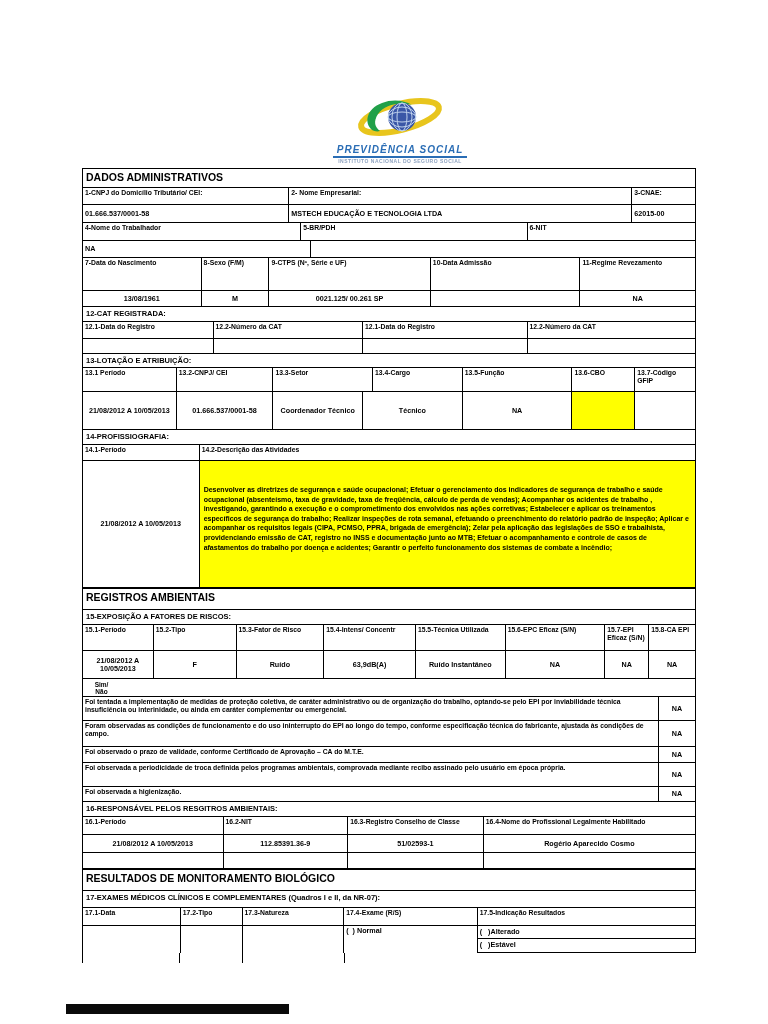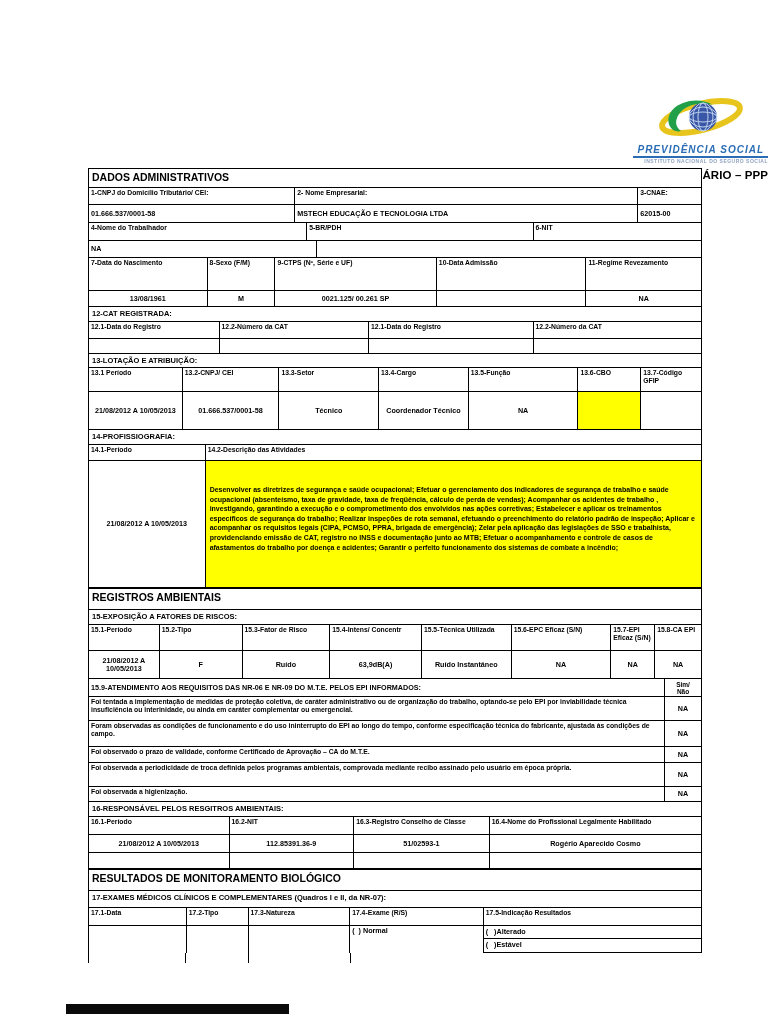--- a/index.html
+++ b/index.html
@@ -2,29 +2,29 @@
 <html><head>
 <meta charset="utf-8">
 <style>
   html,body { margin:0; padding:0; }
   body {
     width:768px; height:1024px; background:#ffffff; position:relative;
     font-family:"Liberation Sans","DejaVu Sans",sans-serif;
     color:#000; font-weight:bold; -webkit-font-smoothing:antialiased;
   }
   
-  .hdr { position:absolute; top:97px; left:32px; width:736px; text-align:right; }
+  .hdr { position:absolute; top:97px; left:32px; width:736px; text-align:center; }
   .logo { display:inline-block; }
   .logo svg { display:block; margin:0 auto; }
   .brand { font-size:10px; font-style:italic; letter-spacing:1px; color:#2a6db5;
            border-bottom:2px solid #2a6db5; display:inline-block; padding:0 4px 1px; line-height:10px; }
   .brand-sub { font-size:5px; color:#8fa3c0; letter-spacing:.5px; line-height:6px; }
   .page-title { font-size:11.5px; letter-spacing:.1px; margin-top:2px; }
   
-  .doc { position:absolute; left:88px; top:168px; width:614px; }
+  .doc { position:absolute; left:82px; top:168px; width:614px; }
   .tbl { border:1.5px solid #000; border-bottom:none; box-sizing:border-box; background:#fff; }
   .row { display:flex; border-top:1px solid #000; box-sizing:border-box; align-items:stretch; }
   .row.first { border-top:none; }
   .row.thick { border-top-width:2px; }
   .c { box-sizing:border-box; border-left:1px solid #000; padding:1px 2px; overflow:hidden;
        font-size:7px; line-height:8px; }
   .c:first-child { border-left:none; }
   .sec  { font-size:10.5px; line-height:12px; padding:2px 3px; }
   .sub  { font-size:7.5px; line-height:9px; padding:2px 3px; }
   .lab  { font-size:6.8px; }
@@ -132,22 +132,22 @@
       <div class="c lab" style="width:97px">13.2-CNPJ/ CEI</div>
       <div class="c lab" style="width:100px">13.3-Setor</div>
       <div class="c lab" style="width:90px">13.4-Cargo</div>
       <div class="c lab" style="width:110px">13.5-Função</div>
       <div class="c lab" style="width:63px">13.6-CBO</div>
       <div class="c lab" style="width:61px">13.7-Código GFIP</div>
     </div>
     <div class="row" style="height:38px">
       <div class="c val" style="width:93px">21/08/2012 A 10/05/2013</div>
       <div class="c val" style="width:97px">01.666.537/0001-58</div>
+      <div class="c val" style="width:90px">Coordenador Técnico</div>
       <div class="c val" style="width:100px">Técnico</div>
-      <div class="c val" style="width:90px">Coordenador Técnico</div>
       <div class="c val" style="width:110px">NA</div>
       <div class="c val hl" style="width:63px"></div>
       <div class="c val" style="width:61px"></div>
     </div>
 
     <div class="row" style="height:15px">
       <div class="c sub" style="width:614px">14-PROFISSIOGRAFIA:</div>
     </div>
     <div class="row" style="height:16px">
       <div class="c lab" style="width:116px">14.1-Período</div>
@@ -179,21 +179,20 @@
       <div class="c val" style="width:83px">F</div>
       <div class="c val" style="width:88px">Ruído</div>
       <div class="c val" style="width:92px">63,9dB(A)</div>
       <div class="c val" style="width:90px">Ruído Instantâneo</div>
       <div class="c val" style="width:100px">NA</div>
       <div class="c val" style="width:44px">NA</div>
       <div class="c val" style="width:47px">NA</div>
     </div>
 
     <div class="row" style="height:18px">
-      <div class="c lab" style="width:577px;font-size:7.2px;display:flex;align-items:center">15.9-ATENDIMENTO AOS REQUISITOS DAS NR-06 E NR-09 DO M.T.E. PELOS EPI INFORMADOS:</div>
       <div class="c preline" style="width:37px">Sim/
 Não</div>
     </div>
     <div class="row" style="height:24px">
       <div class="c lab" style="width:577px">Foi tentada a implementação de medidas de proteção coletiva, de caráter administrativo ou de organização do trabalho, optando-se pelo EPI por inviabilidade técnica insuficiência ou interinidade, ou ainda em caráter complementar ou emergencial.</div>
       <div class="c ans" style="width:37px">NA</div>
     </div>
     <div class="row" style="height:26px">
       <div class="c lab" style="width:577px">Foram observadas as condições de funcionamento e do uso ininterrupto do EPI ao longo do tempo, conforme especificação técnica do fabricante, ajustada às condições de campo.</div>
       <div class="c ans" style="width:37px">NA</div>

